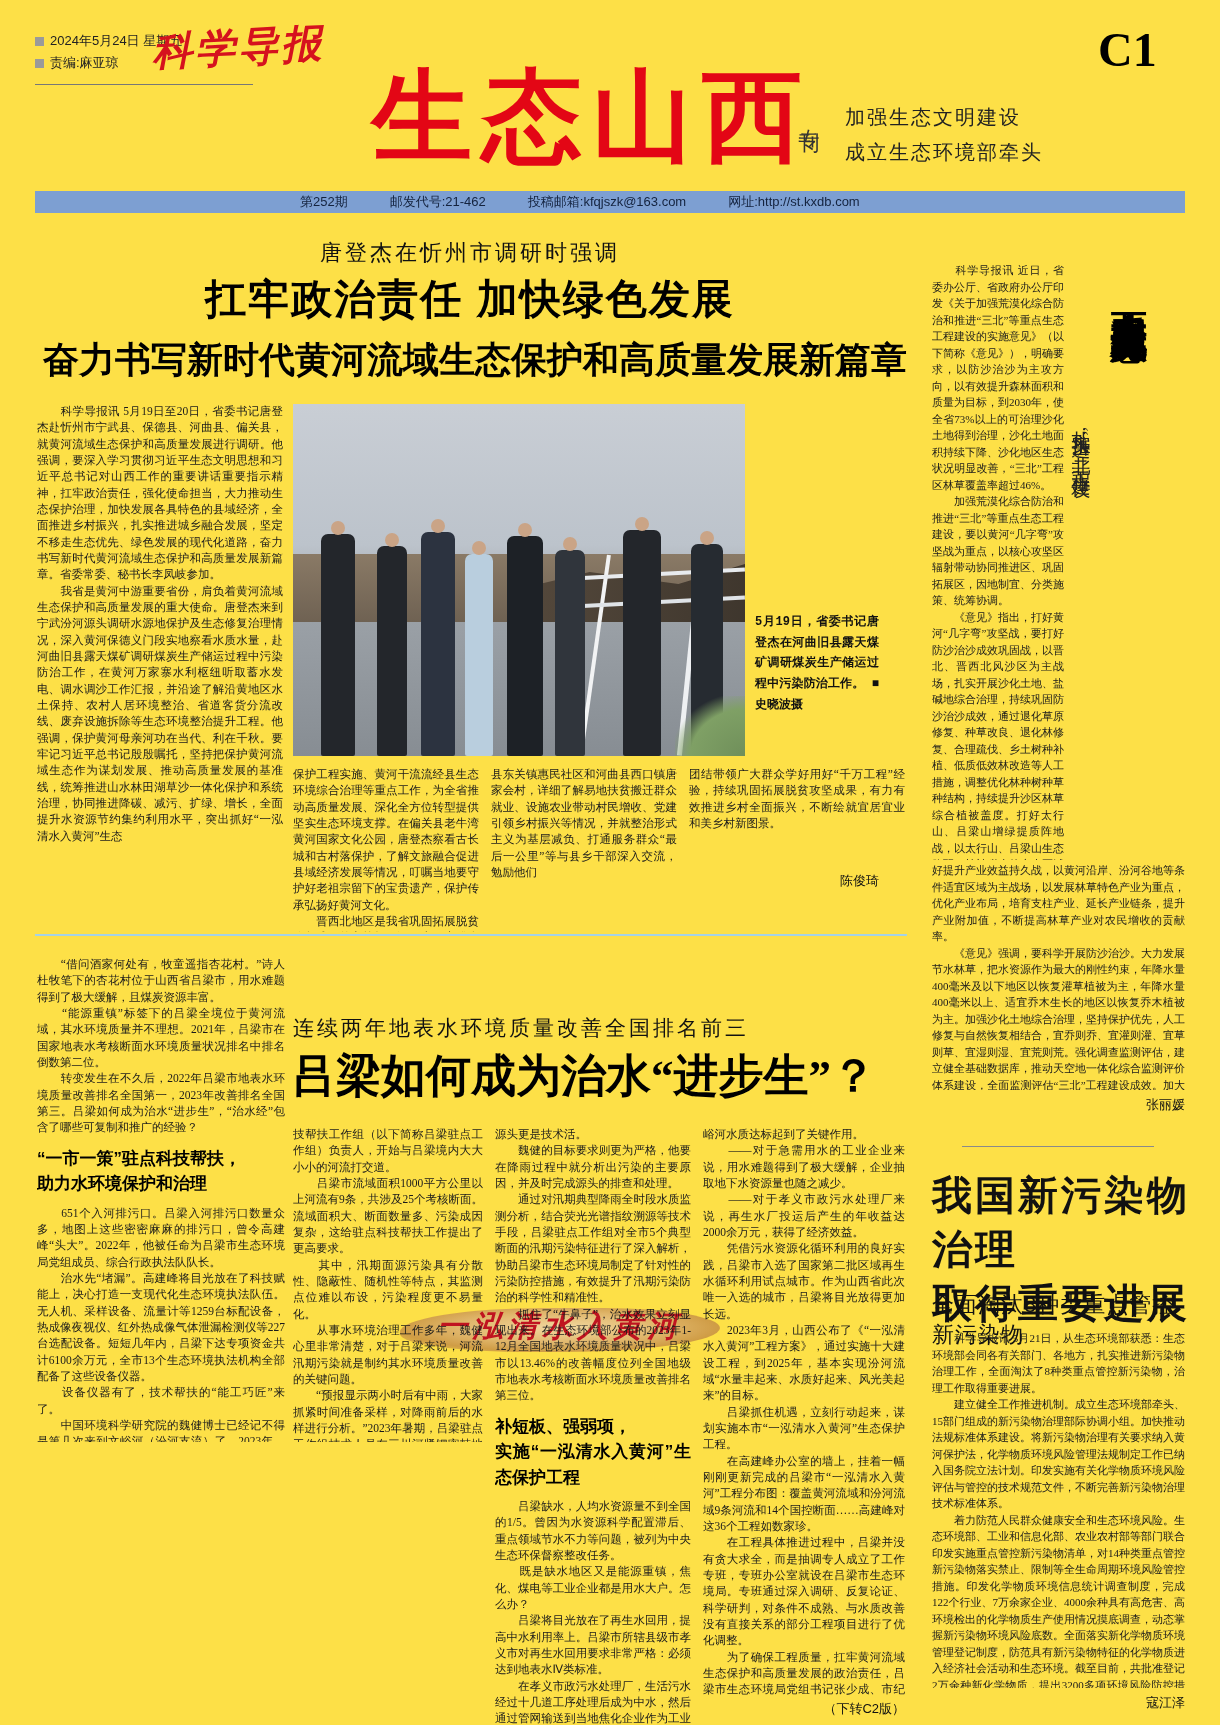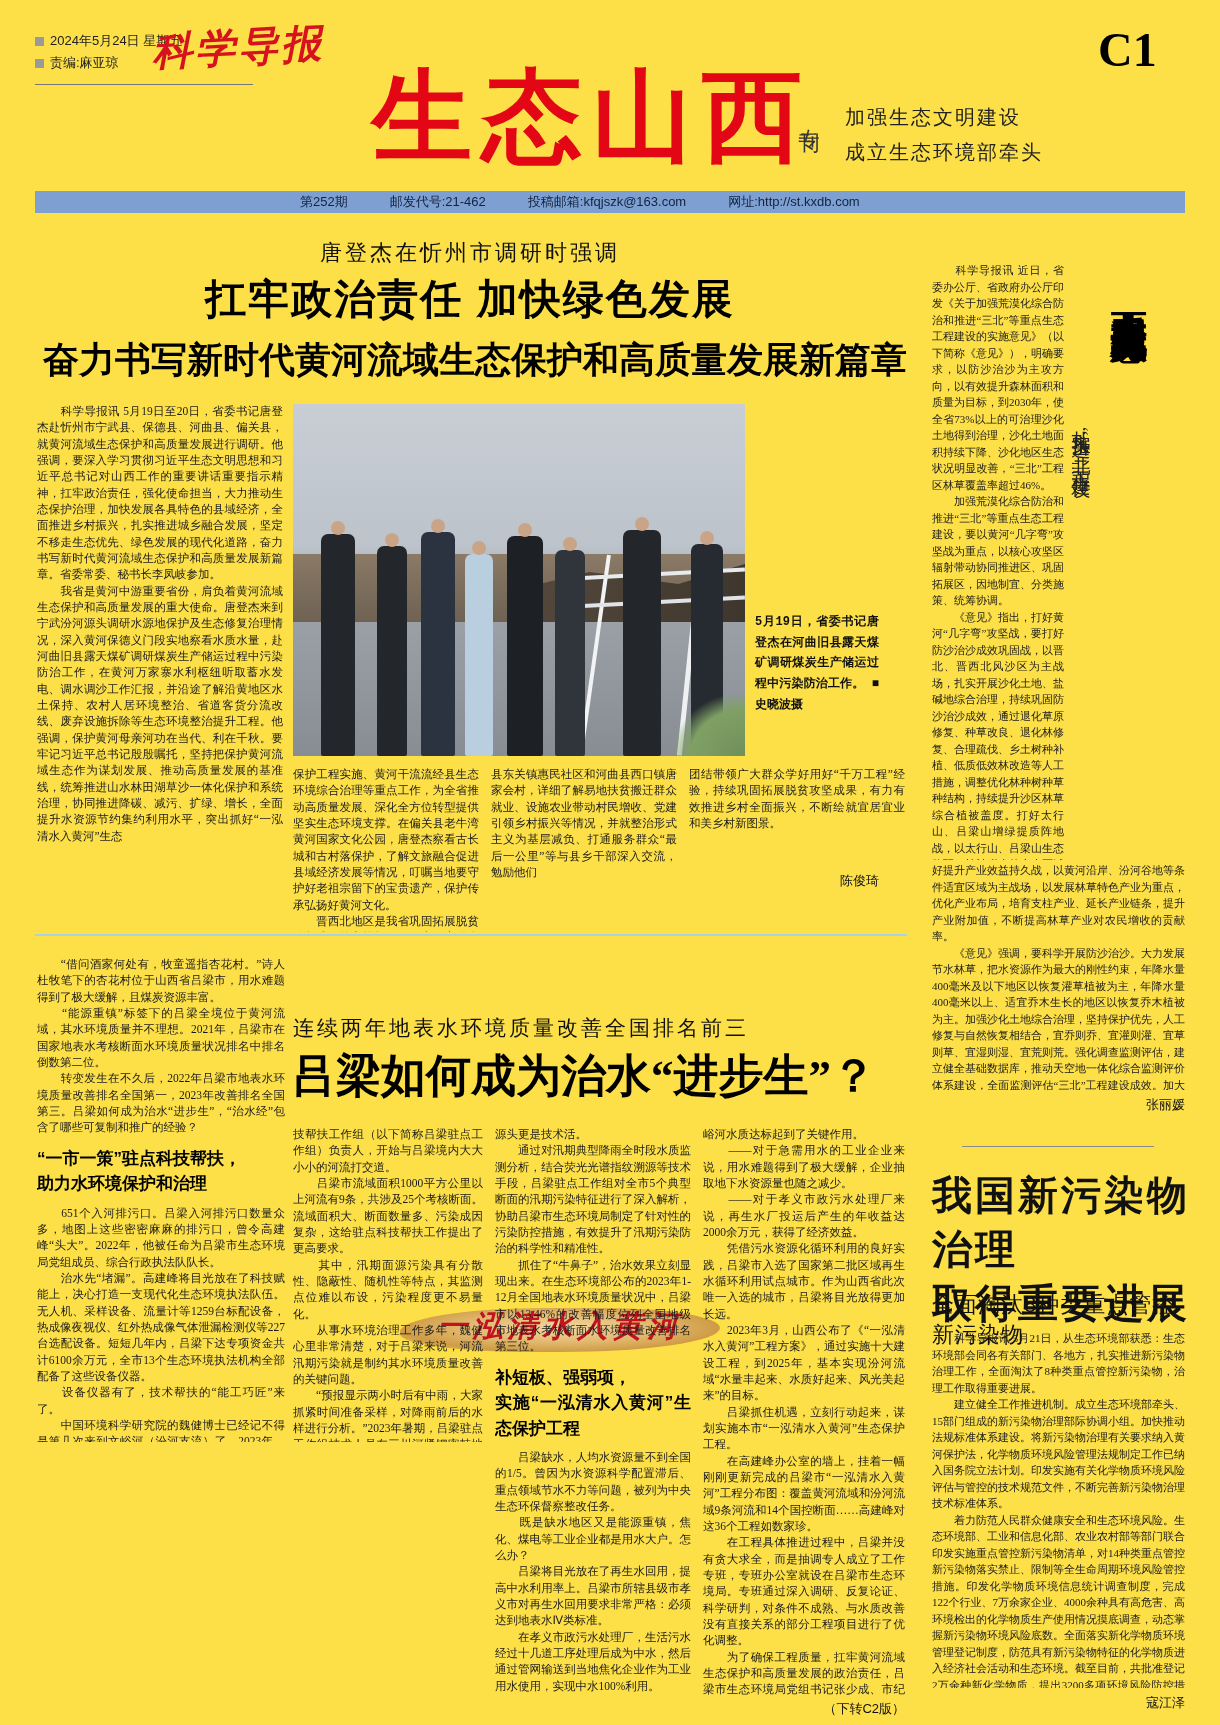--- a/index.html
+++ b/index.html
@@ -176,20 +176,21 @@
       <p>技帮扶工作组（以下简称吕梁驻点工作组）负责人，开始与吕梁境内大大小小的河流打交道。</p>
       <p>　　吕梁市流域面积1000平方公里以上河流有9条，共涉及25个考核断面。流域面积大、断面数量多、污染成因复杂，这给驻点科技帮扶工作提出了更高要求。</p>
       <p>　　其中，汛期面源污染具有分散性、隐蔽性、随机性等特点，其监测点位难以布设，污染程度更不易量化。</p>
       <p>　　从事水环境治理工作多年，魏健心里非常清楚，对于吕梁来说，河流汛期污染就是制约其水环境质量改善的关键问题。</p>
       <p>　　“预报显示两小时后有中雨，大家抓紧时间准备采样，对降雨前后的水样进行分析。”2023年暑期，吕梁驻点工作组技术人员在三川河紧锣密鼓地开展一次典型强降雨全过程的样品采集和分析工作。</p>
     </div>
 
   <div class="abs body-text" style="left:495px; top:1126px; width:196px; height:599px;">
     <div>
         <p>源头更是技术活。</p>
+        <p>　　魏健的目标要求则更为严格，他要在降雨过程中就分析出污染的主要原因，并及时完成源头的排查和处理。</p>
         <p>　　通过对汛期典型降雨全时段水质监测分析，结合荧光光谱指纹溯源等技术手段，吕梁驻点工作组对全市5个典型断面的汛期污染特征进行了深入解析，协助吕梁市生态环境局制定了针对性的污染防控措施，有效提升了汛期污染防治的科学性和精准性。</p>
         <p>　　抓住了“牛鼻子”，治水效果立刻显现出来。在生态环境部公布的2023年1-12月全国地表水环境质量状况中，吕梁市以13.46%的改善幅度位列全国地级市地表水考核断面水环境质量改善排名第三位。</p>
       </div>
     <h3 class="subhead">补短板、强弱项，
 实施“一泓清水入黄河”生态保护工程</h3>
     <div>
         <p>　　吕梁缺水，人均水资源量不到全国的1/5。曾因为水资源科学配置滞后、重点领域节水不力等问题，被列为中央生态环保督察整改任务。</p>
         <p>　　既是缺水地区又是能源重镇，焦化、煤电等工业企业都是用水大户。怎么办？</p>
         <p>　　吕梁将目光放在了再生水回用，提高中水利用率上。吕梁市所辖县级市孝义市对再生水回用要求非常严格：必须达到地表水Ⅳ类标准。</p>
         <p>　　在孝义市政污水处理厂，生活污水经过十几道工序处理后成为中水，然后通过管网输送到当地焦化企业作为工业用水使用，实现中水100%利用。</p>

